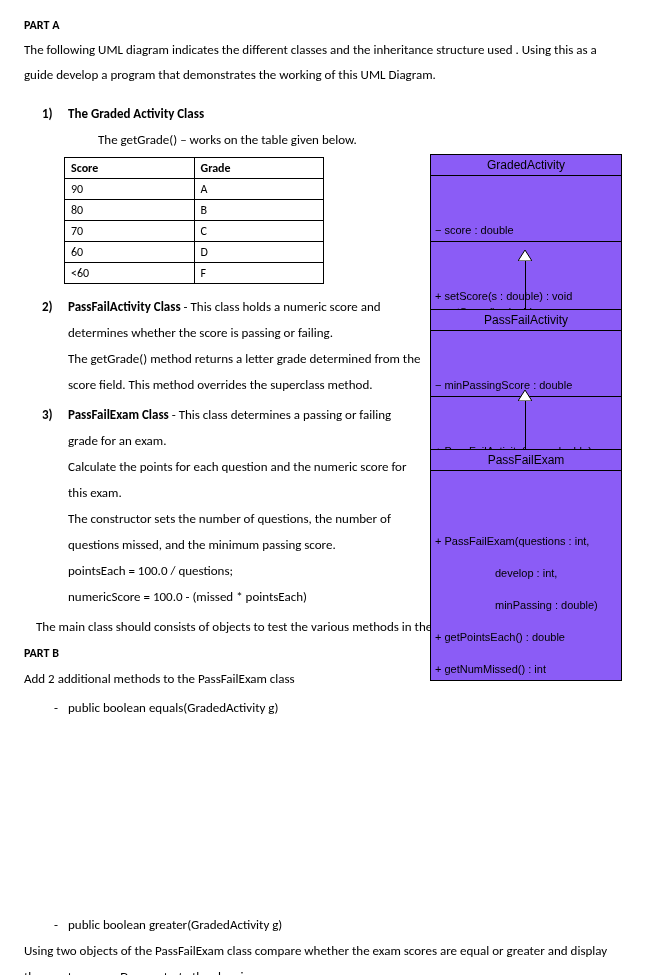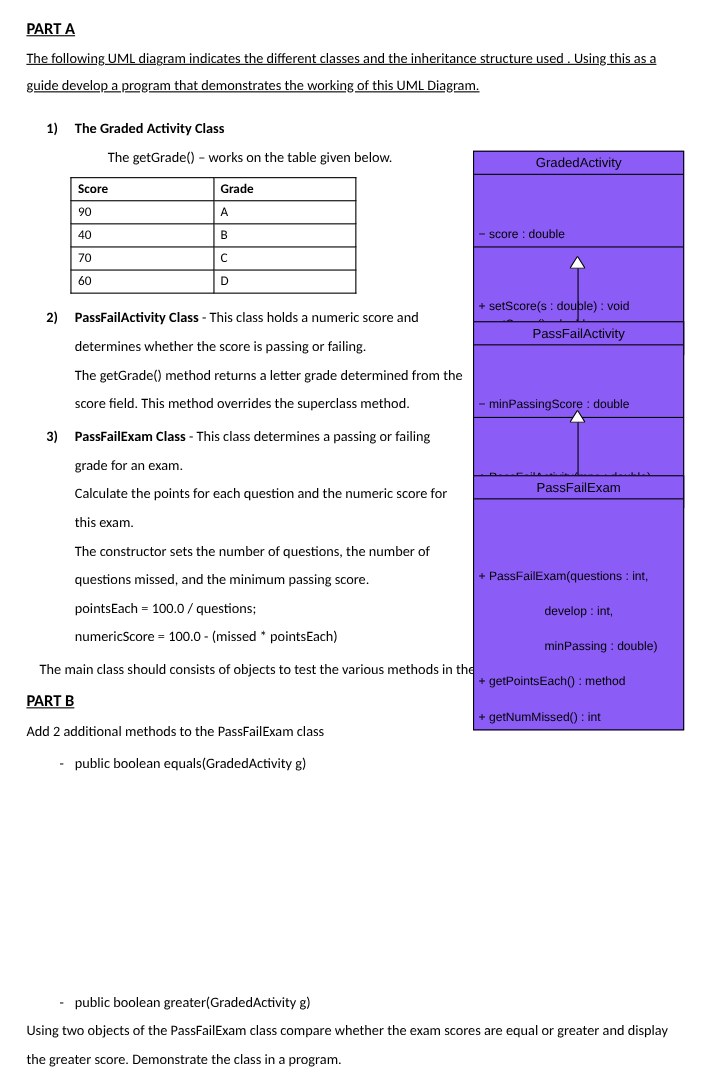--- a/index.html
+++ b/index.html
@@ -10,29 +10,27 @@
     color: #000;
     width: 648px;
   }
   .page {
     padding: 18px 24px 18px 24px;
     width: 600px;
     position: relative;
   }
   .part-heading {
     font-weight: 700;
-    text-decoration: underline;
     margin-bottom: 6px;
-    font-size: 15px;
+    font-size: 12px;
   }
   .intro {
     font-size: 13px;
     line-height: 1.9;
     margin-bottom: 14px;
-    text-decoration: underline;
   }
   .content-row {
     display: flex;
     flex-direction: row;
     align-items: flex-end;
   }
   .left-col {
     flex: 1 1 auto;
     padding-right: 8px;
   }
@@ -164,30 +162,34 @@
         <tbody>
             <tr>
           <th style="width:50%">Score</th>
           <th>Grade</th>
         </tr>
         <tr>
               <td>90</td>
               <td>A</td>
             </tr>
         <tr>
-              <td>40</td>
+              <td>80</td>
               <td>B</td>
             </tr>
         <tr>
               <td>70</td>
               <td>C</td>
             </tr>
         <tr>
               <td>60</td>
               <td>D</td>
+            </tr>
+        <tr>
+              <td>&lt;60</td>
+              <td>F</td>
             </tr>
       </tbody>
         </table>
 
       <ol class="num-list" start="2" style="counter-reset: item 1;">
         <li>
           <span class="li-title">PassFailActivity Class</span><span> - This class holds a numeric score and determines whether the score is passing or failing.</span>
           <div>The getGrade() method returns a letter grade determined from the score field. This method overrides the superclass method.</div>
         </li>
         <li>
@@ -232,21 +234,21 @@
             </svg>
         </div>
         <div class="uml-line" style="top:247px; height:48px;"></div>
 
         <div class="uml-box" style="top:295px;">
           <div class="uml-title">PassFailExam</div>
           <div class="uml-sec">
             <span>+ PassFailExam(questions : int,</span><br>
             <span class="ind2">develop : int,</span><br>
             <span class="ind2">minPassing : double)</span><br>
-            <span>+ getPointsEach() : method</span><br>
+            <span>+ getPointsEach() : double</span><br>
             <span>+ getNumMissed() : int</span>
           </div>
         </div>
 
       </div>
     </div>
   </div>
 
   <div class="outer-p" style="padding-left:12px;">The main class should consists of objects to test the various methods in the classes given.</div>
 

